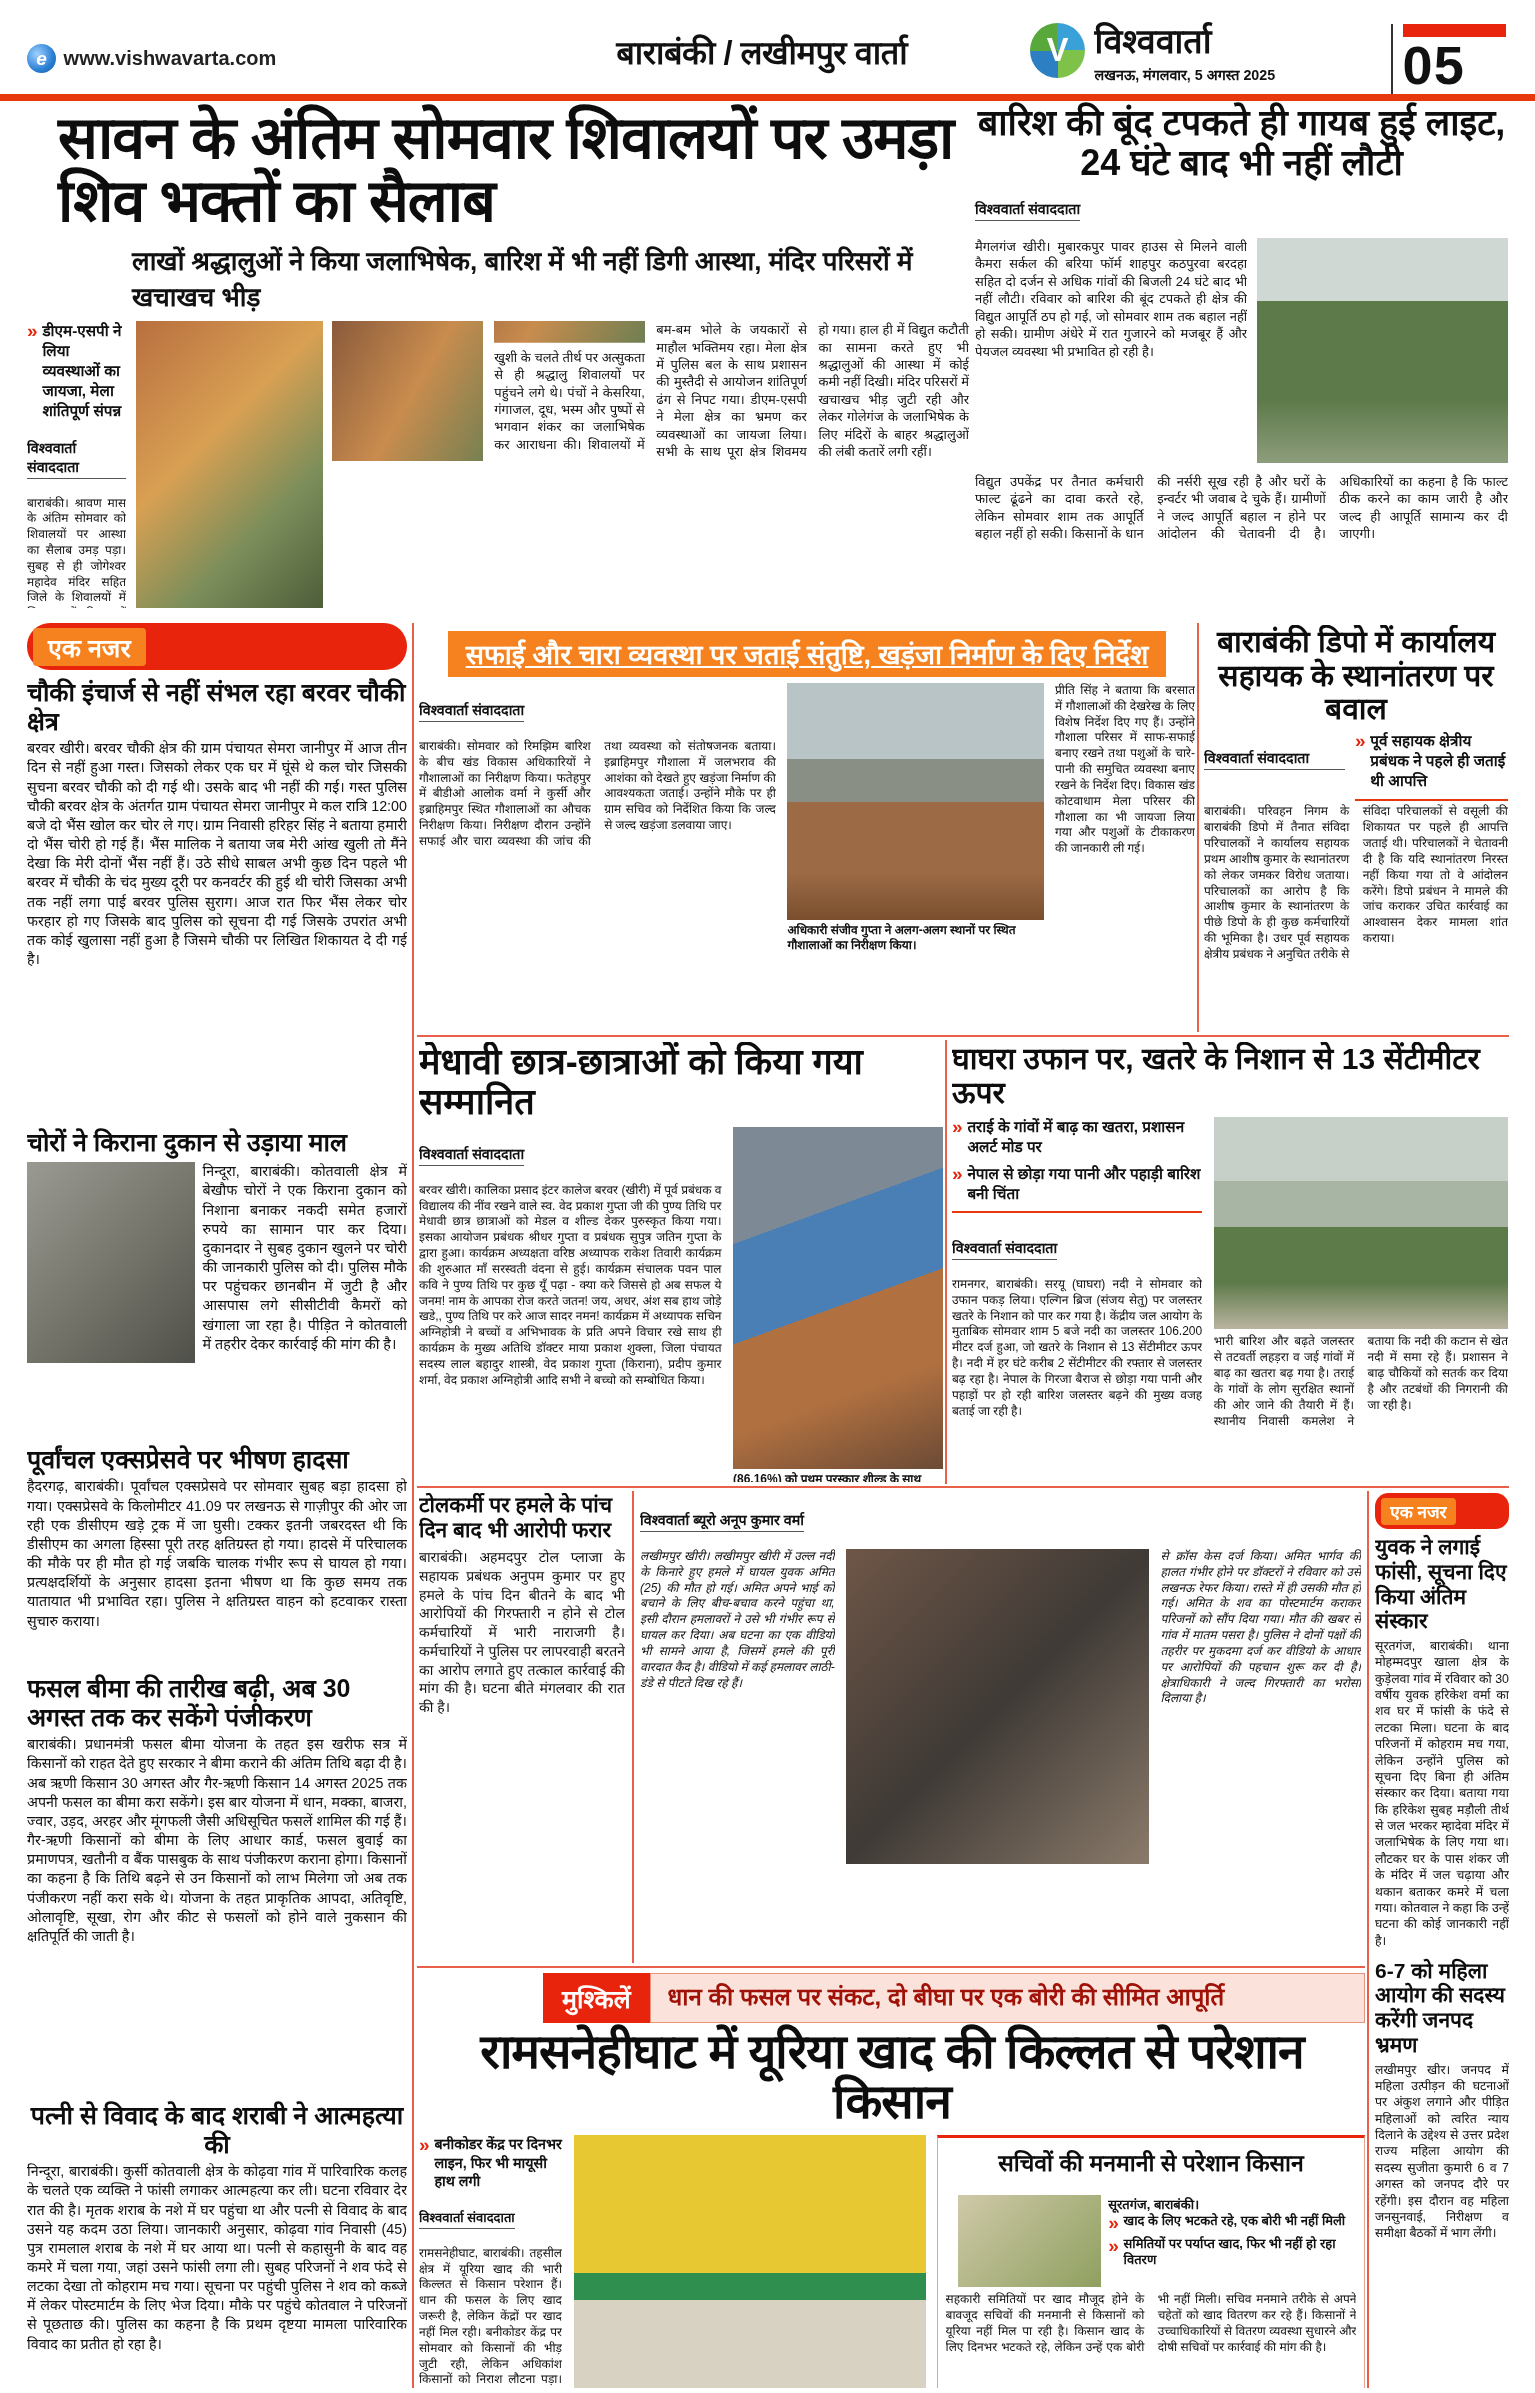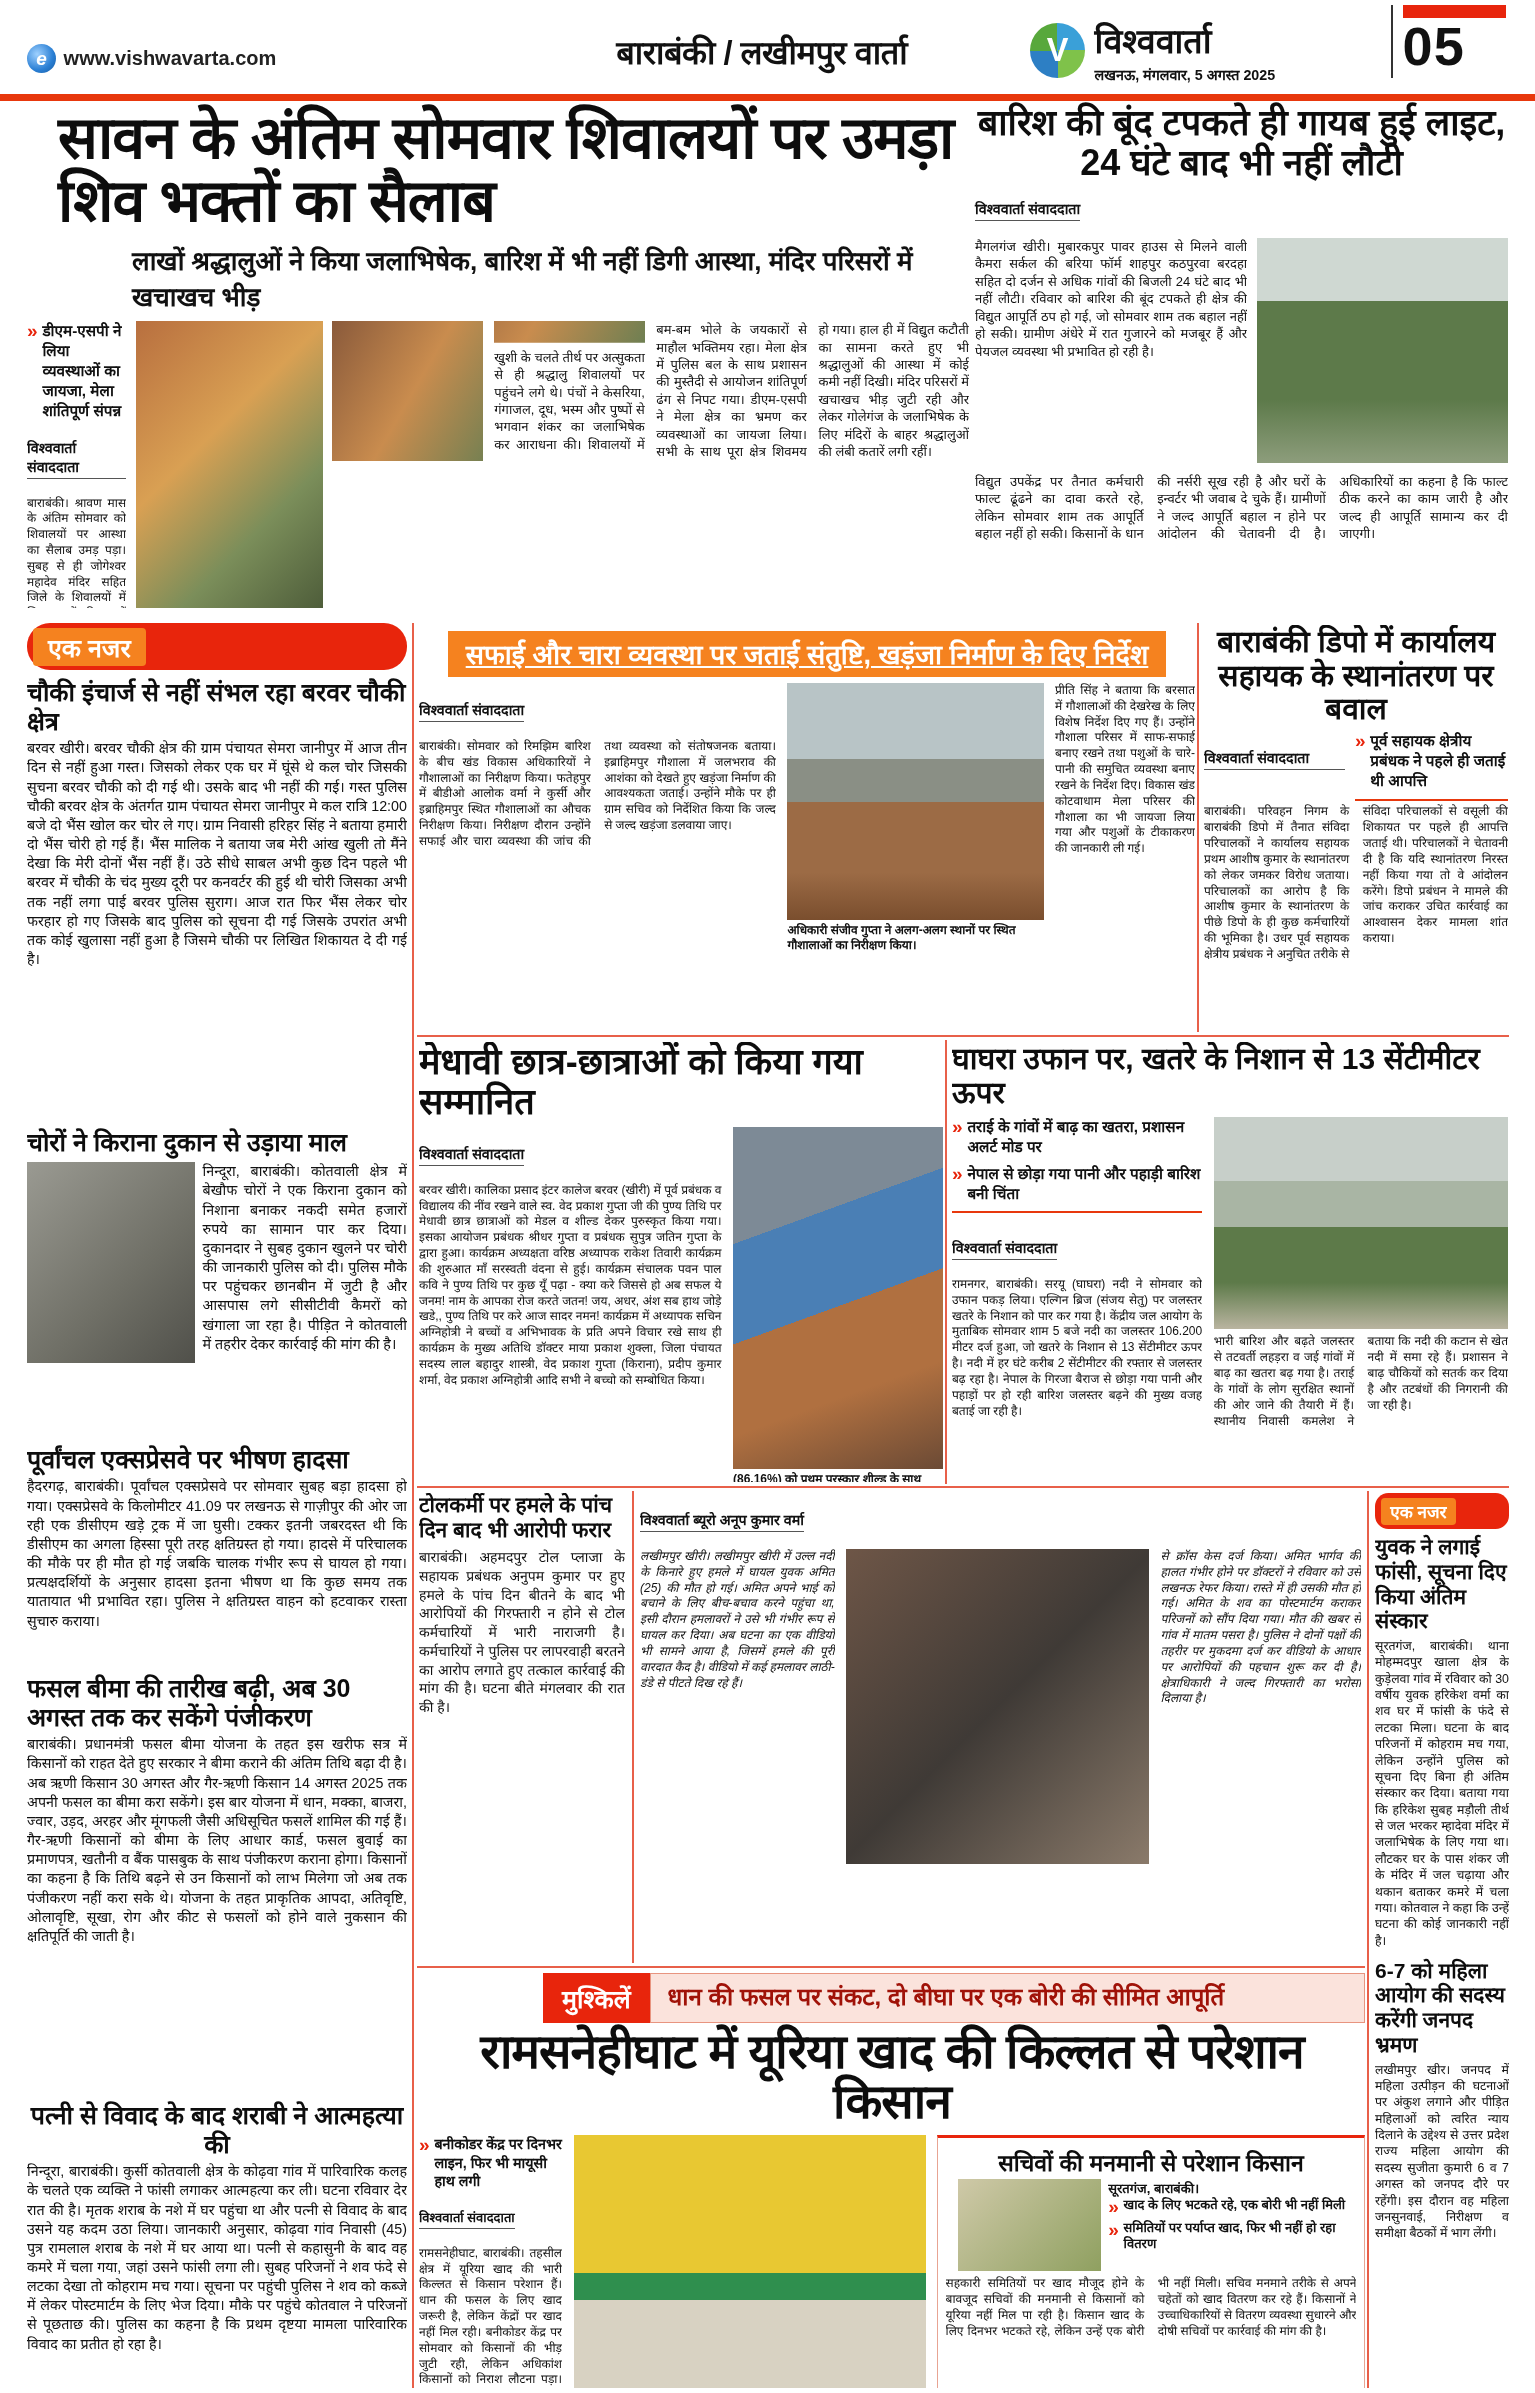--- a/index.html
+++ b/index.html
@@ -18,21 +18,21 @@
            color:#fff; font-weight:900; font-size:19px; line-height:29px; text-align:center;
            font-style:italic; }
   .section-title { left:50%; transform:translateX(-52%); top:29px;
            font-size:32.5px; font-weight:900; letter-spacing:-0.5px; }
   .brand-wrap { left:1030px; top:17px; display:flex; gap:9.6px; align-items:center; }
   .brand-logo { width:55px; height:55px; border-radius:50%;
            background:conic-gradient(#3aa0d8 0 25%, #7fc24a 25% 50%, #2d7fc4 50% 75%, #58a83c 75%);
            color:#fff; font-weight:900; font-size:32.5px; line-height:55px; text-align:center; }
   .brand-name { font-size:34px; font-weight:900; }
   .brand-date { font-size:14.3px; font-weight:bold; margin-top:1.9px; }
-  .pagenum-box { right:29px; top:5px; width:115px; height:73px;
+  .pagenum-box { right:29px; top:24px; width:115px; height:73px;
            border-left:2.9px solid #333; padding-left:9.6px;margin-left:36px; }
   .pagenum-red { width:100%; height:13.4px; background:#e8250c; }
   .pagenum { font-size:54px; font-weight:900; letter-spacing:1px; line-height:1.05; }
   .top-rule { left:0; top:94px; width:1535px; height:6.7px; background:#e8380d; }
   
   h1,h2,h3,h4 { font-weight:900; color:#0d0d0d; }
   .h-huge { font-size:59px; line-height:1.06; letter-spacing:-1px; }
   .h-xl   { font-size:36px; line-height:1.1; }
   .h-l    { font-size:30px; line-height:1.12; }
   .h-m    { font-size:25px; line-height:1.15; }
@@ -249,21 +249,21 @@
       <div class="kick" style="font-size:14.3px;">
         <span class="chev">»</span>
         <span>बनीकोडर केंद्र पर दिनभर लाइन, फिर भी मायूसी हाथ लगी</span>
       </div>
       <div class="byline" style="font-size:13px;">विश्ववार्ता संवाददाता</div>
       <div class="body-sm clip" style="height:182px;">रामसनेहीघाट, बाराबंकी। तहसील क्षेत्र में यूरिया खाद की भारी किल्लत से किसान परेशान हैं। धान की फसल के लिए खाद जरूरी है, लेकिन केंद्रों पर खाद नहीं मिल रही। बनीकोडर केंद्र पर सोमवार को किसानों की भीड़ जुटी रही, लेकिन अधिकांश किसानों को निराश लौटना पड़ा। किसानों का कहना है कि दो बीघा खेत पर सिर्फ एक बोरी यूरिया दी जा रही है, जो पर्याप्त नहीं है।</div>
     </div>
     <div class="fig" style="width:352px; flex:none; height:266px; background:linear-gradient(180deg,#e8c832 0 52%,#2f8f4e 52% 62%,#d8d2c2 62% 100%);"></div>
     <div class="inner-box" style="flex:1;">
       <h4 style="font-size:23px; text-align:center;">सचिवों की मनमानी से परेशान किसान</h4>
-      <div style="display:flex; gap:7.6px; margin-top:1px;padding-left:12px;">
+      <div style="display:flex; gap:7.6px; margin-top:17px;padding-left:12px;">
         <div class="fig" style="width:143px; height:92px; flex:none; background:linear-gradient(135deg,#cfc9a8,#8fa060);"></div>
         <div>
           <div class="dl" style="font-size:13px;">सूरतगंज, बाराबंकी।</div>
           <div class="kick" style="font-size:13px;">
             <span class="chev">»</span>
             <span>खाद के लिए भटकते रहे, एक बोरी भी नहीं मिली</span>
           </div>
           <div class="kick" style="font-size:13px; margin-top:3.8px;">
             <span class="chev">»</span>
             <span>समितियों पर पर्याप्त खाद, फिर भी नहीं हो रहा वितरण</span>

